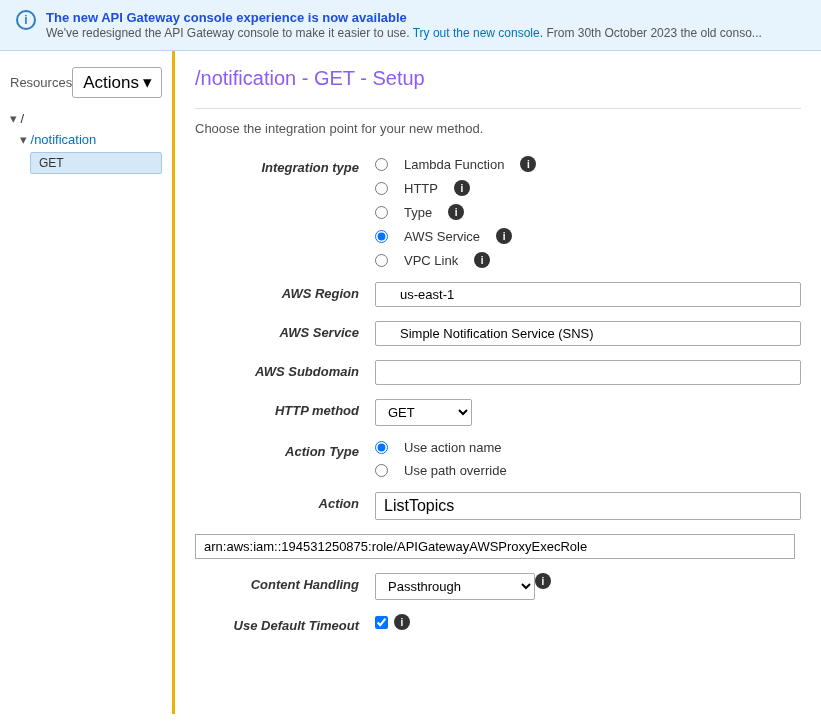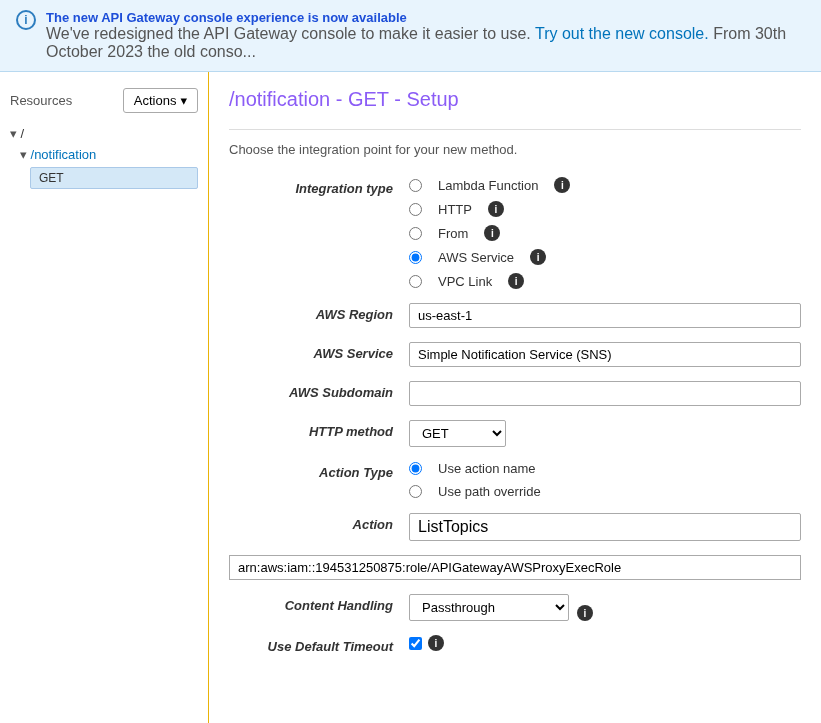--- a/index.html
+++ b/index.html
@@ -27,36 +27,36 @@
       flex-shrink: 0;
       font-size: 12px;
     }
     .info-banner .banner-text strong {
       display: block;
       font-weight: bold;
       color: #1d4ed8;
       font-size: 13px;
     }
     .info-banner .banner-text span {
-      font-size: 16px;
+      font-size: 12px;
       color: #555;
     }
     .info-banner .banner-text a {
       color: #0073bb;
       text-decoration: none;
     }
 
     .main-layout {
       display: flex;
       height: calc(100vh - 60px);
     }
 
     .sidebar {
-      width: 209px;
-      border-right: 1px solid #eab308;
+      width: 175px;
+      border-right: 3px solid #eab308;
       padding: 10px 0;
       flex-shrink: 0;
     }
 
     .sidebar-header {
       display: flex;
       align-items: center;
       justify-content: space-between;
       padding: 6px 10px 10px;
     }
@@ -65,21 +65,21 @@
       font-size: 13px;
       color: #555;
       font-weight: normal;
     }
 
     .actions-btn {
       background: #fff;
       border: 1px solid #aaa;
       border-radius: 3px;
       padding: 4px 10px;
-      font-size: 13px;
+      font-size: 17px;
       cursor: pointer;
       display: flex;
       align-items: center;
       gap: 4px;
     }
     .tree-root {
       display: flex;
       align-items: center;
       gap: 4px;
       padding: 3px 10px;
@@ -178,40 +178,40 @@
       color: #fff;
       border-radius: 50%;
       font-size: 10px;
       font-weight: bold;
       cursor: pointer;
       flex-shrink: 0;
     }
 
     .text-input {
       border: 1px solid #aaa;
-      padding: 4px 8px;
+      padding: 4px 24px;
       font-size: 13px;
       width: 100%;
       max-width: 500px;
       border-radius: 2px;
     }
 
     .select-input {
       border: 1px solid #aaa;
       padding: 4px 8px;
       font-size: 13px;
       border-radius: 2px;
       background: #fff;
       cursor: pointer;
     }
 
     .content-handling-row {
       display: flex;
-      align-items: flex-end;
-      gap: 8px;
+      align-items: flex-start;
+      gap: 0;
     }
 
     .content-handling-select {
       border: 1px solid #aaa;
       padding: 4px 8px;
       font-size: 13px;
       border-radius: 2px;
       background: #fff;
       cursor: pointer;
       min-width: 160px;
@@ -297,21 +297,21 @@
             <span>Lambda Function</span>
             <span class="info-circle">i</span>
           </label>
           <label class="radio-option">
             <input type="radio" name="integration" value="http" style="">
             <span>HTTP</span>
             <span class="info-circle">i</span>
           </label>
           <label class="radio-option">
             <input type="radio" name="integration" value="mock" style="">
-            <span>From</span>
+            <span>Type</span>
             <span class="info-circle">i</span>
           </label>
           <label class="radio-option">
             <input type="radio" name="integration" value="aws_service" checked="" style="">
             <span>AWS Service</span>
             <span class="info-circle">i</span>
           </label>
           <label class="radio-option">
             <input type="radio" name="integration" value="vpc_link" style="">
             <span>VPC Link</span>

